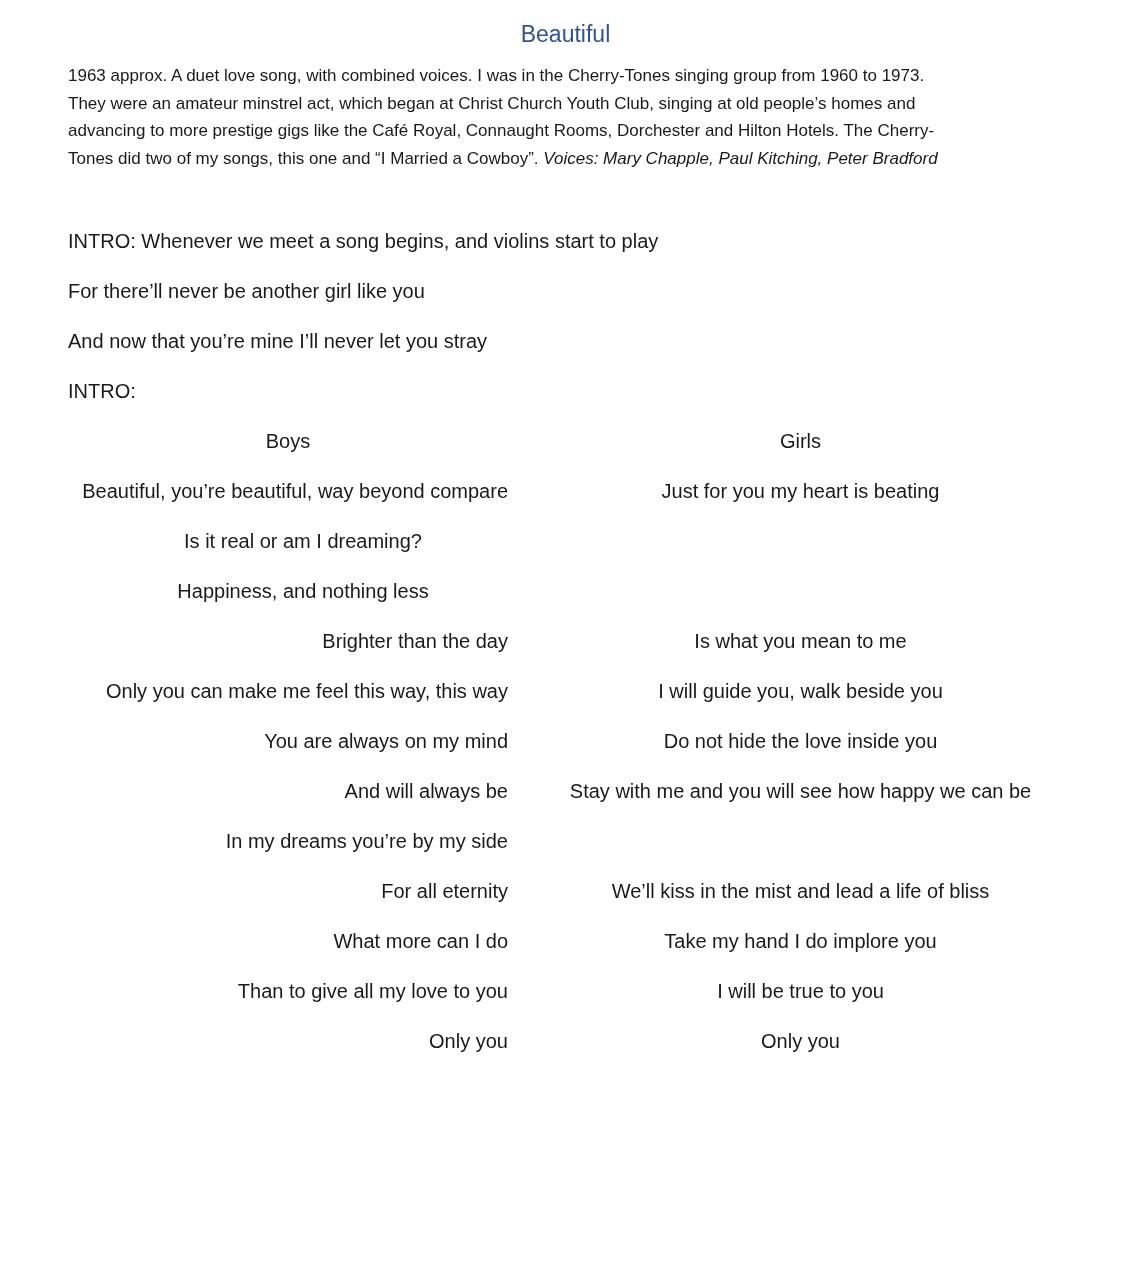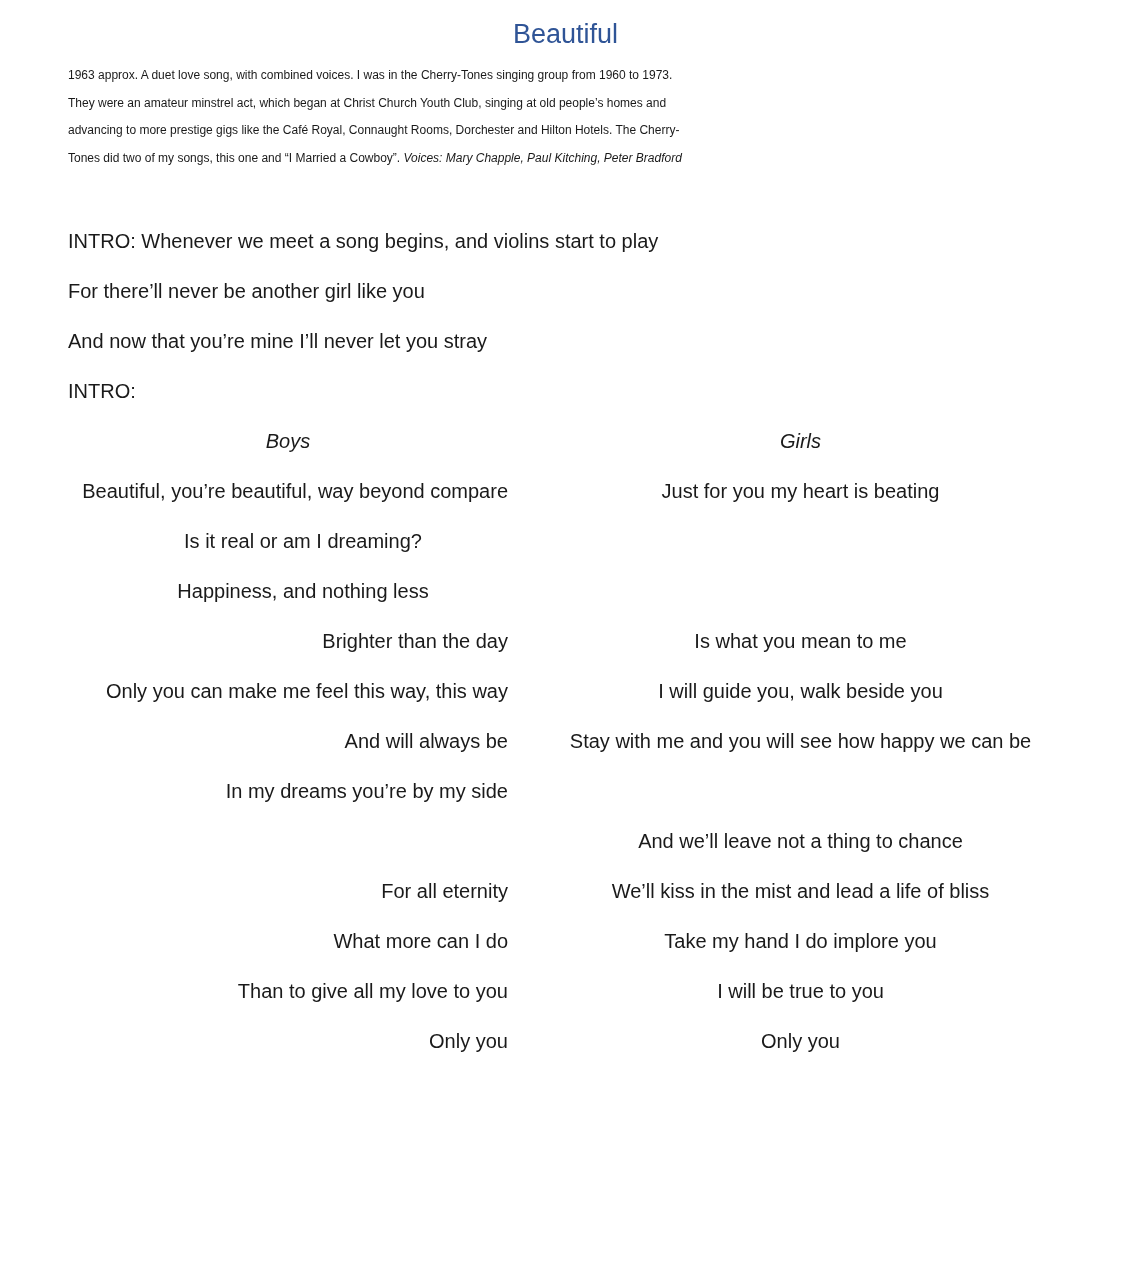--- a/index.html
+++ b/index.html
@@ -13,27 +13,27 @@
     font-family: "Liberation Sans", sans-serif;
     color: #1a1a1a;
     overflow: hidden;
   }
   .page {
     padding: 14px 62px 0 68px;
   }
   .doc-title {
     text-align: center;
     color: #2F5496;
-    font-size: 27px;
+    font-size: 23px;
     font-weight: 400;
     line-height: 40px;
     margin-bottom: 8px;
   }
   .intro {
-    font-size: 12px;
+    font-size: 17px;
     line-height: 27.5px;
   }
   .intro-line { white-space: pre; }
   .intro-line .credits {
     font-style: italic;
   }
   .verse {
     margin-top: 44px;
     font-size: 20px;
   }
@@ -56,21 +56,20 @@
     overflow: visible;
   }
   .duet-cell.left {
     text-align: right;
   }
   .duet-cell.right {
     text-align: center;
     padding-left: 30px;
   }
   .duet-header {
-    font-style: italic;
   }
   .duet-header .duet-cell.left {
     text-align: center;
   }
 </style>
 </head>
 <body>
 
 <div class="page">
 
@@ -109,29 +108,29 @@
     </div>
     <div class="duet-row">
       <div class="duet-cell left">Brighter than the day</div>
       <div class="duet-cell right">Is what you mean to me</div>
     </div>
     <div class="duet-row">
       <div class="duet-cell left">Only you can make me feel this way, this way</div>
       <div class="duet-cell right">I will guide you, walk beside you</div>
     </div>
     <div class="duet-row">
+      <div class="duet-cell left">You are always on my mind</div>
+      <div class="duet-cell right">Do not hide the love inside you</div>
+    </div>
+    <div class="duet-row">
       <div class="duet-cell left">And will always be</div>
       <div class="duet-cell right">Stay with me and you will see how happy we can be</div>
     </div>
     <div class="duet-row">
       <div class="duet-cell left">In my dreams you’re by my side</div>
-    </div>
-    <div class="duet-row">
-      <div class="duet-cell left"></div>
-      <div class="duet-cell right">And we’ll leave not a thing to chance</div>
     </div>
     <div class="duet-row">
       <div class="duet-cell left">For all eternity</div>
       <div class="duet-cell right">We’ll kiss in the mist and lead a life of bliss</div>
     </div>
     <div class="duet-row">
       <div class="duet-cell left"> What more can I do</div>
       <div class="duet-cell right">Take my hand I do implore you</div>
     </div>
     <div class="duet-row">

